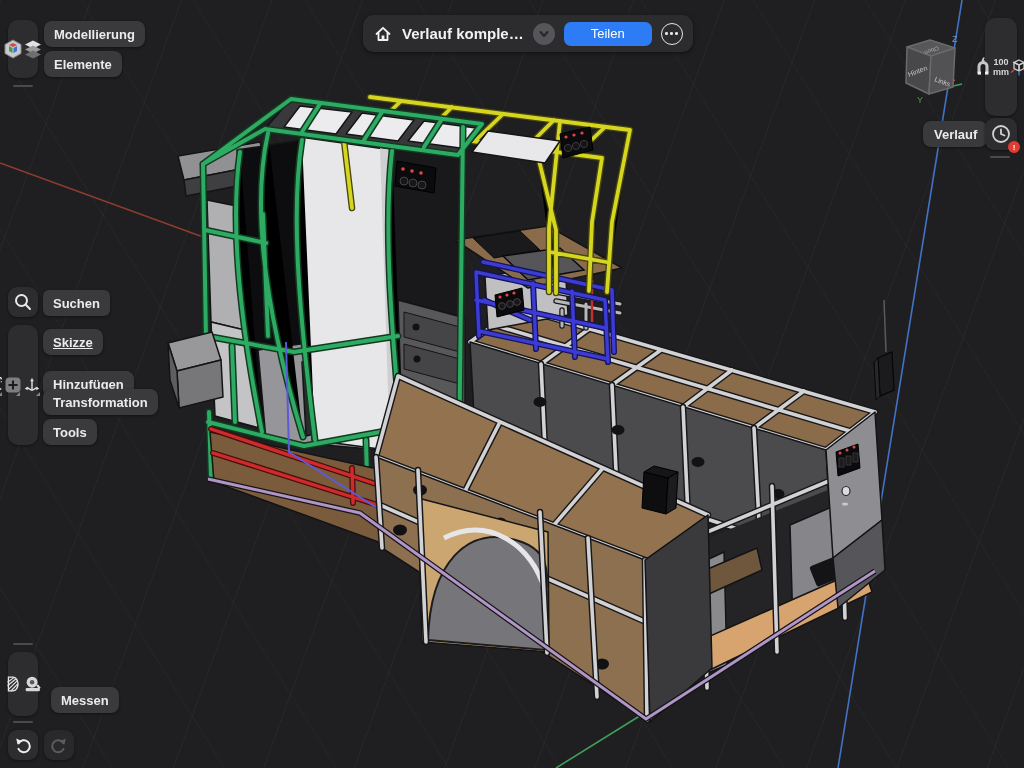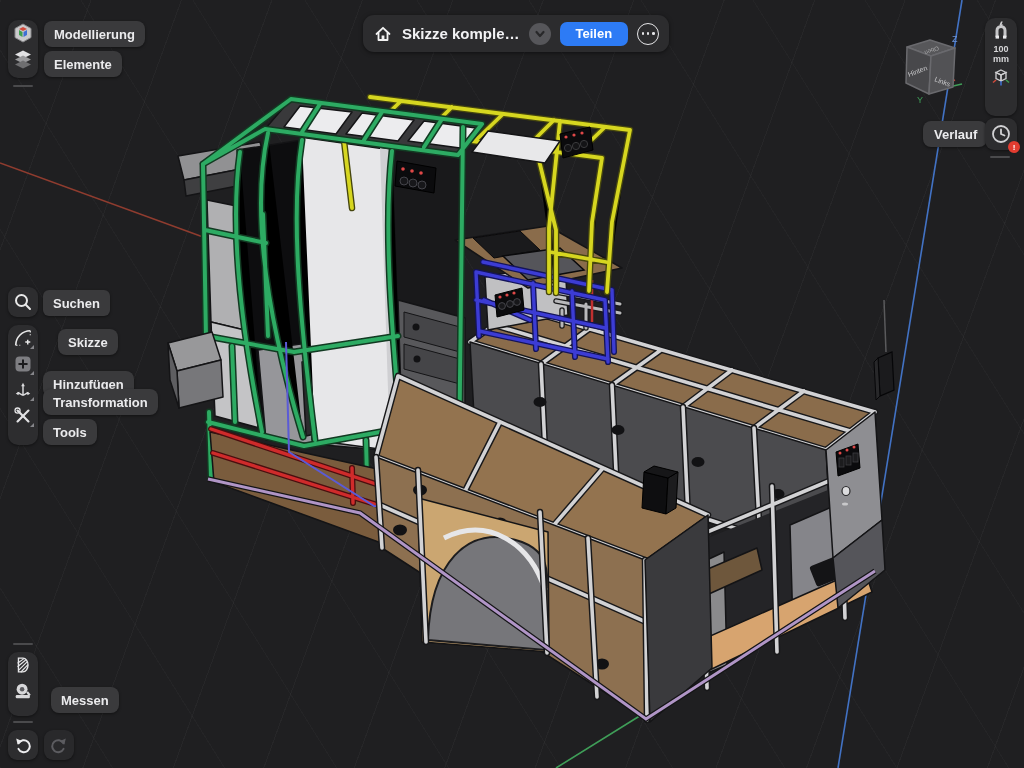--- a/index.html
+++ b/index.html
@@ -10,37 +10,37 @@
       repeating-linear-gradient(110deg, rgba(255,255,255,.03) 0 1px, transparent 1px 85px),
       repeating-linear-gradient(58deg, rgba(255,255,255,.022) 0 1px, transparent 1px 95px);}
   .scene{position:absolute;left:0;top:0;width:1024px;height:768px;}
   
   .chip{position:absolute;display:inline-flex;align-items:center;height:26px;padding:0 10px;
     background:#3a3a3c;color:#ebebed;font-size:13px;font-weight:700;border-radius:8px;
     box-shadow:0 1px 3px rgba(0,0,0,.45);white-space:nowrap;z-index:20;}
   .chip.two-line{height:auto;flex-direction:column;align-items:flex-start;padding:4px 10px;}
   .chip .sub{font-size:10px;font-weight:400;color:#98989a;margin-top:0px;}
   .rail{position:absolute;width:30px;background:#2d2d2f;border-radius:10px;
-    display:flex;flex-direction:column;align-items:center;justify-content:flex-start;
+    display:flex;align-items:center;justify-content:center;
     box-shadow:0 1px 3px rgba(0,0,0,.45);z-index:20;}
   .sq-btn{position:absolute;width:30px;height:30px;background:#2d2d2f;border-radius:9px;
     display:flex;align-items:center;justify-content:center;box-shadow:0 1px 3px rgba(0,0,0,.45);z-index:20;}
   .icon-slot{position:relative;width:26px;height:26px;display:flex;align-items:center;justify-content:center;}
   .corner-tri{position:absolute;right:2px;bottom:2px;width:0;height:0;
     border-left:4px solid transparent;border-bottom:4px solid #86868a;}
   .divider{position:absolute;height:2px;width:20px;background:#4a4a4c;border-radius:1px;z-index:20;}
   
   .top-pill{position:absolute;left:363px;top:15px;height:37px;background:#2c2c2e;border-radius:11px;
     display:flex;align-items:center;padding:0 10px;gap:9px;box-shadow:0 1px 4px rgba(0,0,0,.5);z-index:20;}
   .doc-title{color:#f2f2f4;font-size:15px;font-weight:700;}
   .circle-22{width:22px;height:22px;border-radius:50%;display:flex;align-items:center;justify-content:center;}
   .chev{background:#56565a;}
   .more{border:1.6px solid #e6e6e8;box-sizing:border-box;}
-  .share-btn{height:24px;padding:0 16px;border-radius:7px;background:#2d7bf5;color:#fff;
-    font-size:13px;font-weight:700;display:flex;align-items:center;}
+  .share-btn{height:24px;padding:0 27px;border-radius:7px;background:#2d7bf5;color:#fff;
+    font-size:13px;font-weight:400;display:flex;align-items:center;}
   .dots3{display:flex;gap:2.5px;}
   .dots3 i{width:2.6px;height:2.6px;border-radius:50%;background:#e6e6e8;}
   
   .badge{position:absolute;right:-3px;bottom:-3px;width:12px;height:12px;border-radius:50%;
     background:#e23c30;color:#fff;font-size:8px;font-weight:700;display:flex;align-items:center;justify-content:center;}
   .snap-text{color:#d6d6d8;font-size:9px;font-weight:700;line-height:10px;text-align:center;}
   
   .out-g{stroke:#123a22;stroke-width:7;fill:none;stroke-linecap:round}
   .in-g{stroke:#2dab63;stroke-width:4;fill:none;stroke-linecap:round}
   .out-y{stroke:#46460e;stroke-width:6.5;fill:none;stroke-linecap:round}
@@ -249,21 +249,21 @@
       <span>Elemente</span>
     </div>
   <div class="divider" style="left:13px;top:85px;"></div>
 
   <div class="top-pill">
     <svg width="20" height="20" viewBox="0 0 20 20">
       <path d="M3.5,10 L10,3.8 L16.5,10" fill="none" stroke="#f2f2f2" stroke-width="1.8" stroke-linecap="round" stroke-linejoin="round"></path>
       <path d="M5.5,8.6 V16 H14.5 V8.6" fill="none" stroke="#f2f2f2" stroke-width="1.8" stroke-linejoin="round"></path>
       <rect x="8.6" y="11.5" width="2.8" height="4.5" fill="#f2f2f2"></rect>
     </svg>
-    <span class="doc-title">Skizze komple…</span>
+    <span class="doc-title">Verlauf komple…</span>
     <div class="circle-22 chev">
       <svg width="14" height="14" viewBox="0 0 14 14">
         <polyline points="3.5,5 7,9 10.5,5" fill="none" stroke="#28282a" stroke-width="2.2" stroke-linecap="round" stroke-linejoin="round"></polyline>
       </svg>
     </div>
     <div class="share-btn">
         <span>Teilen</span>
       </div>
     <div class="circle-22 more">
       <div class="dots3">
@@ -347,21 +347,21 @@
     </div>
     <div class="icon-slot">
       <svg width="20" height="20" viewBox="0 0 22 22">
         <line x1="5" y1="5" x2="17" y2="17" stroke="#e2e2e4" stroke-width="2.4" stroke-linecap="round"></line>
         <line x1="17" y1="5" x2="5" y2="17" stroke="#e2e2e4" stroke-width="2.4" stroke-linecap="round"></line>
         <circle cx="5" cy="5" r="2.8" fill="none" stroke="#e2e2e4" stroke-width="1.4"></circle>
       </svg>
       <div class="corner-tri"></div>
     </div>
   </div>
-  <div class="chip" style="left:58px;top:329px;">
+  <div class="chip" style="left:43px;top:329px;text-decoration:underline;">
       <span>Skizze</span>
     </div>
   <div class="chip" style="left:43px;top:371px;">
       <span>Hinzufügen</span>
     </div>
   <div class="chip" style="left:43px;top:389px;justify-content:center;">
       <span>Transformation</span>
     </div>
   <div class="chip" style="left:43px;top:419px;">
       <span>Tools</span>

